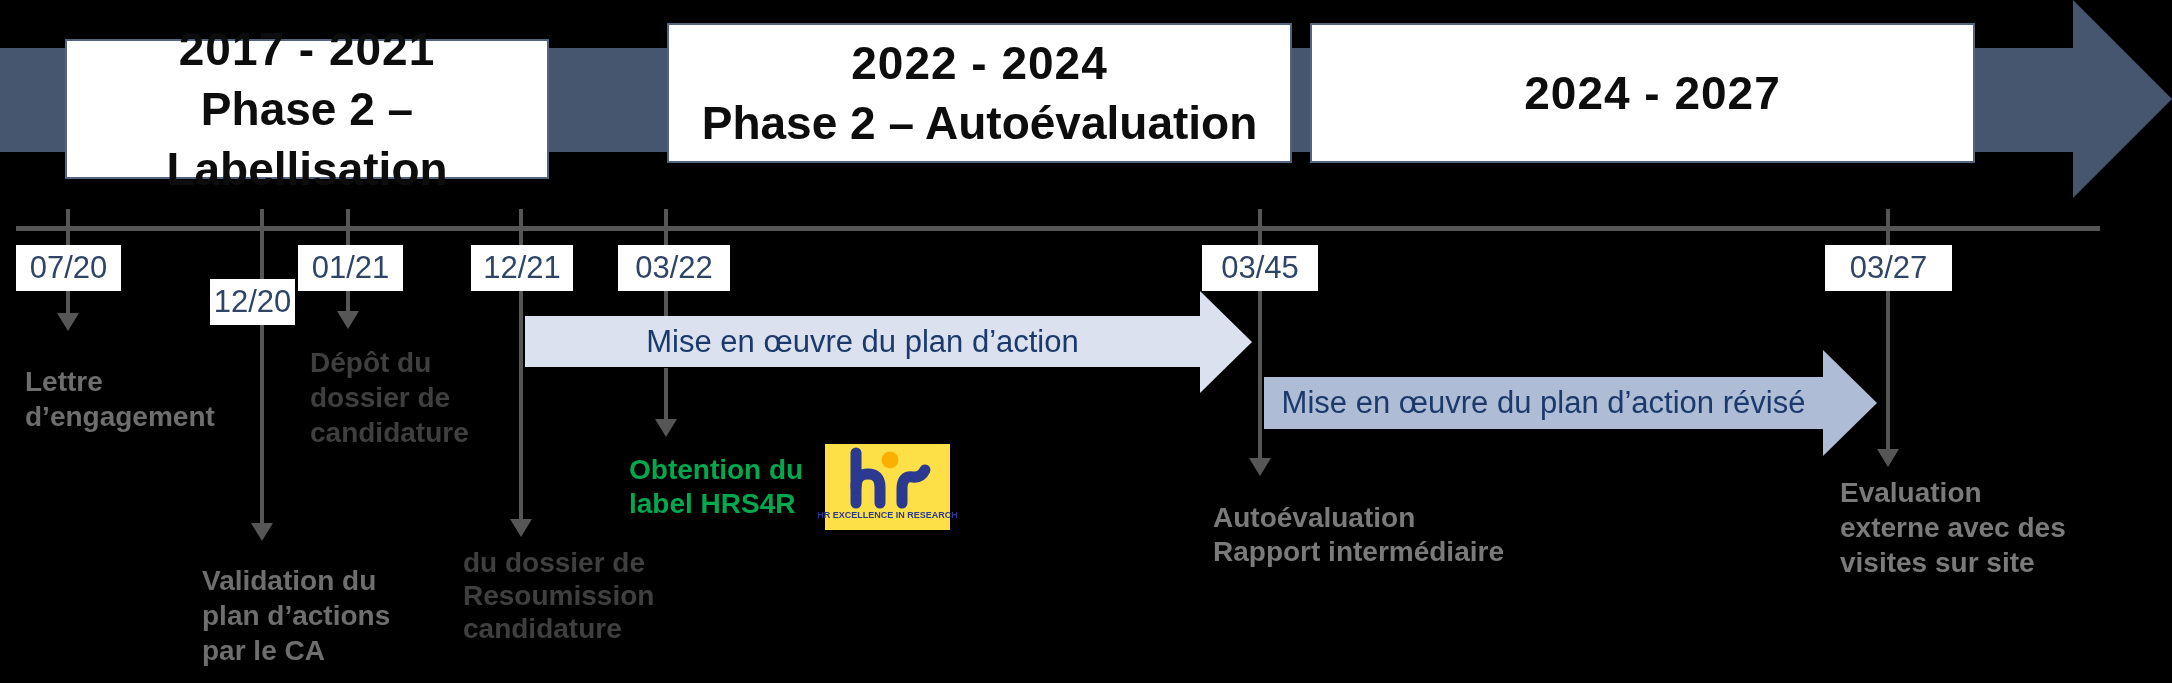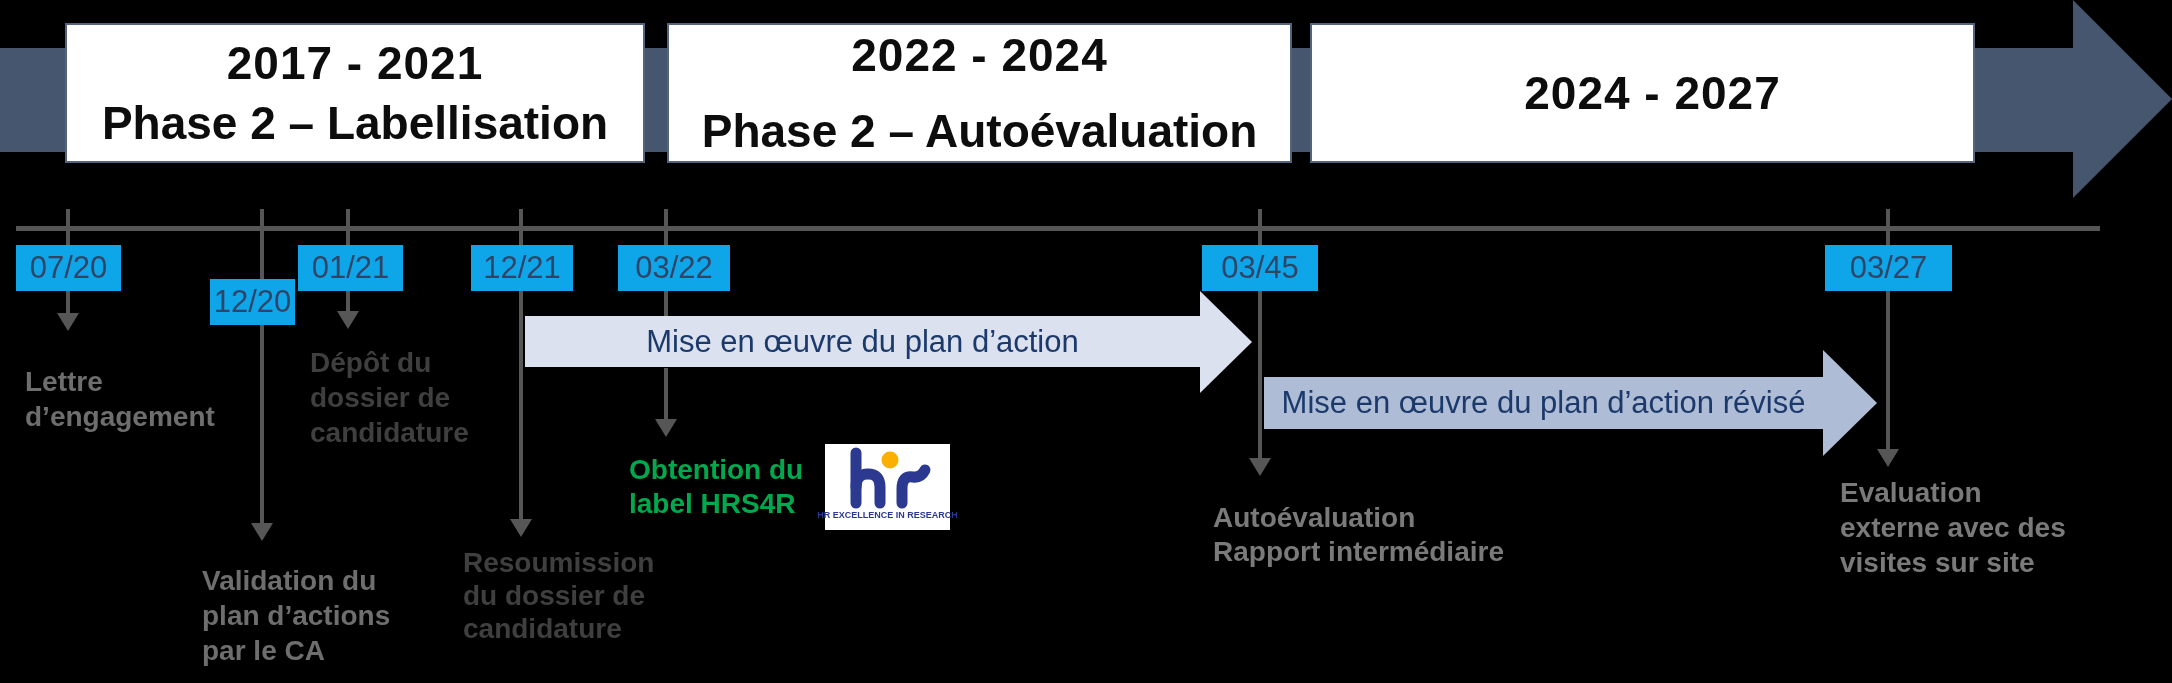--- a/index.html
+++ b/index.html
@@ -22,21 +22,21 @@
   
   .axis{position:absolute;left:16px;top:226px;width:2084px;height:5px;background:#565656;}
   .tick{position:absolute;width:4px;background:#565656;}
   .tick-head{
     position:absolute;width:0;height:0;
     border-left:11px solid transparent;border-right:11px solid transparent;
     border-top:18px solid #565656;
   }
   
   .date-box{
-    position:absolute;top:245px;height:46px;background:#0ea5e9;color:#2F4568;
+    position:absolute;top:245px;height:46px;background:#ffffff;color:#2F4568;
     font-size:31px;display:flex;align-items:center;justify-content:center;
   }
   
   .plan-arrow{position:absolute;}
   .plan-body{position:absolute;}
   .plan-head{position:absolute;clip-path:polygon(0 0,100% 50%,0 100%);}
   .plan-label{
     position:absolute;color:#1B3A6B;font-size:31px;text-align:center;white-space:nowrap;
   }
   .arrow1 .plan-body{left:0;top:25px;width:675px;height:51px;background:#DBE1EE;}
@@ -46,42 +46,42 @@
   .arrow2 .plan-head{left:559px;top:0;width:54px;height:106px;background:#AEBCD5;}
   .arrow2 .plan-label{left:0;top:27px;width:559px;line-height:52px;}
   
   .event{position:absolute;font-weight:bold;font-size:28px;line-height:35px;white-space:nowrap;}
   .ev-medium{color:#6E6E6E;}
   .ev-dark{color:#3F3F3F;}
   .ev-gray{color:#7A7A7A;}
   .ev-green{color:#00A94E;}
   
   .logo{
-    position:absolute;left:825px;top:444px;width:125px;height:86px;background:#ffffff;
+    position:absolute;left:825px;top:444px;width:125px;height:86px;background:#fde047;
     display:flex;flex-direction:column;align-items:center;justify-content:flex-start;
   }
   .logo svg{display:block;margin-top:3px;}
   .logo-caption{
     color:#2B3990;font-size:9px;line-height:10px;letter-spacing:0px;white-space:nowrap;
     font-weight:bold;margin-top:1px;
   }
 </style>
 </head>
 <body>
 
 <div id="canvas">
 
   <div class="band"></div>
   <div class="band-head"></div>
 
-  <div class="phase-box" style="left:65px;width:580px;">
+  <div class="phase-box" style="left:65px;width:484px;margin-top:16px;">
     <div class="years">2017 - 2021</div>
     <div class="title">Phase 2 – Labellisation</div>
   </div>
-  <div class="phase-box" style="left:667px;width:625px;justify-content:space-between;">
+  <div class="phase-box" style="left:667px;width:625px;">
     <div class="years">2022 - 2024</div>
     <div class="title">Phase 2 – Autoévaluation</div>
   </div>
   <div class="phase-box" style="left:1310px;width:665px;padding-left:20px;">
     <div class="years">2024 - 2027</div>
   </div>
 
   <div class="axis"></div>
 
   <div class="tick" style="left:66px;top:209px;height:105px;"></div>
@@ -147,22 +147,22 @@
     <div>Dépôt du</div>
     <div>dossier de</div>
     <div>candidature</div>
   </div>
   <div class="event ev-medium" style="left:202px;top:563px;">
     <div>Validation du</div>
     <div>plan d’actions</div>
     <div>par le CA</div>
   </div>
   <div class="event ev-dark" style="left:463px;top:546px;line-height:33px;">
+    <div>du dossier de</div>
     <div>Resoumission</div>
-    <div>du dossier de</div>
     <div>candidature</div>
   </div>
   <div class="event ev-green" style="left:629px;top:453px;line-height:34px;">
     <div>Obtention du</div>
     <div>label HRS4R</div>
   </div>
   <div class="event ev-gray" style="left:1213px;top:501px;line-height:34px;">
     <div>Autoévaluation</div>
     <div>Rapport intermédiaire</div>
   </div>

